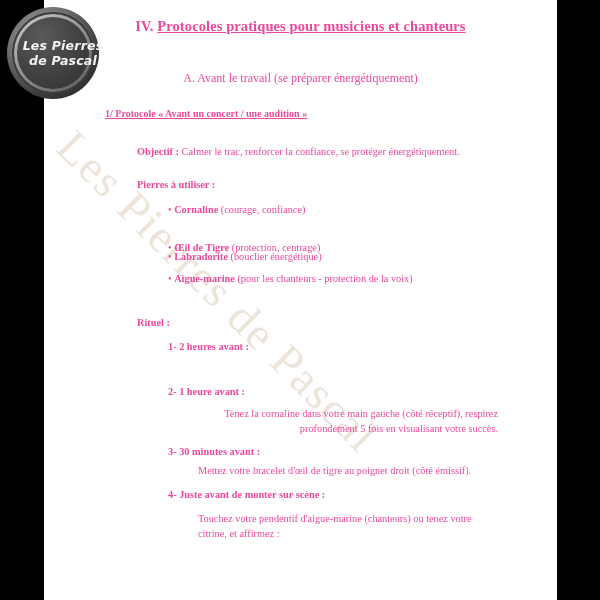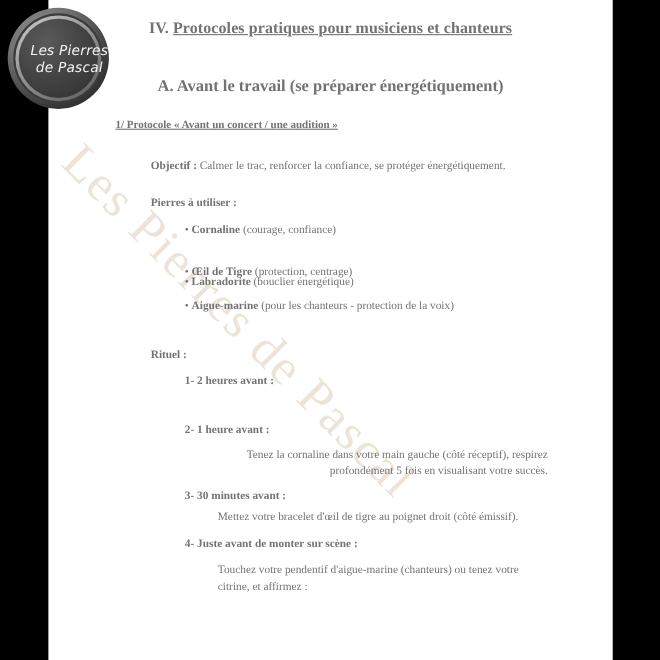--- a/index.html
+++ b/index.html
@@ -49,21 +49,21 @@
     user-select: none;
     z-index: 1;
   }
 
   
   #content {
     position: relative;
     z-index: 2;
     width: 513px;
     height: 600px;
-    color: #737373;
+    color: #ec4899;
   }
 
   .doc-title {
     position: absolute;
     left: 0;
     right: 0;
     top: 18px;
     text-align: center;
     font-size: 14.5px;
     font-weight: bold;
@@ -71,22 +71,22 @@
   }
   .doc-title .num { text-decoration: none; }
   .doc-title .underlined { text-decoration: underline; }
 
   .section-a {
     position: absolute;
     left: 0;
     right: 0;
     top: 71px;
     text-align: center;
-    font-size: 15px;
-    font-weight: bold;
+    font-size: 12px;
+    font-weight: normal;
   }
 
   .protocol-head {
     position: absolute;
     left: 61px;
     top: 108px;
     font-size: 10px;
     font-weight: bold;
     text-decoration: underline;
   }
@@ -156,21 +156,21 @@
     background: radial-gradient(circle at 35% 28%, #5a5a5a 0%, #454545 45%, #2f2f2f 100%);
     display: flex;
     flex-direction: column;
     align-items: center;
     justify-content: center;
   }
   #logo .logo-line {
     color: #f3f3f3;
     font-family: "DejaVu Sans", sans-serif;
     font-style: italic;
-    font-weight: normal;
+    font-weight: bold;
     font-size: 12.5px;
     line-height: 15px;
     letter-spacing: 0.2px;
     text-align: center;
     white-space: nowrap;
     margin-left: 20px;
   }
 </style>
 </head>
 <body>

